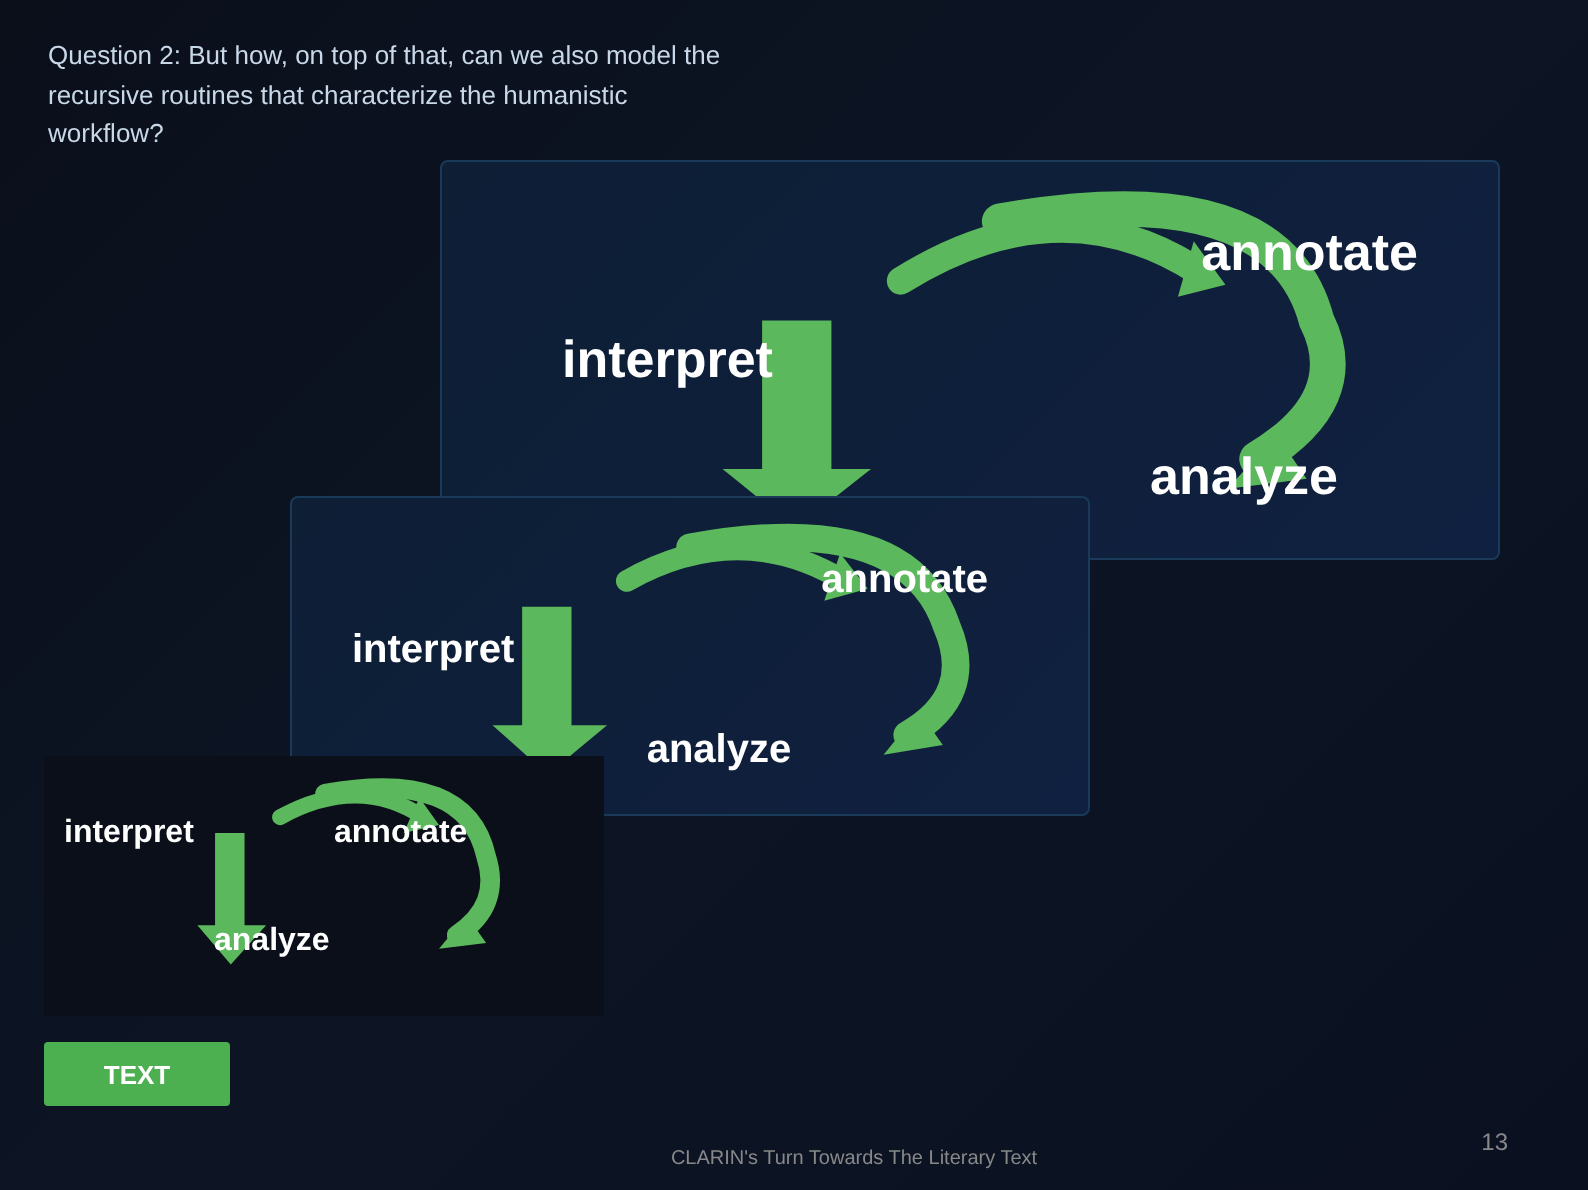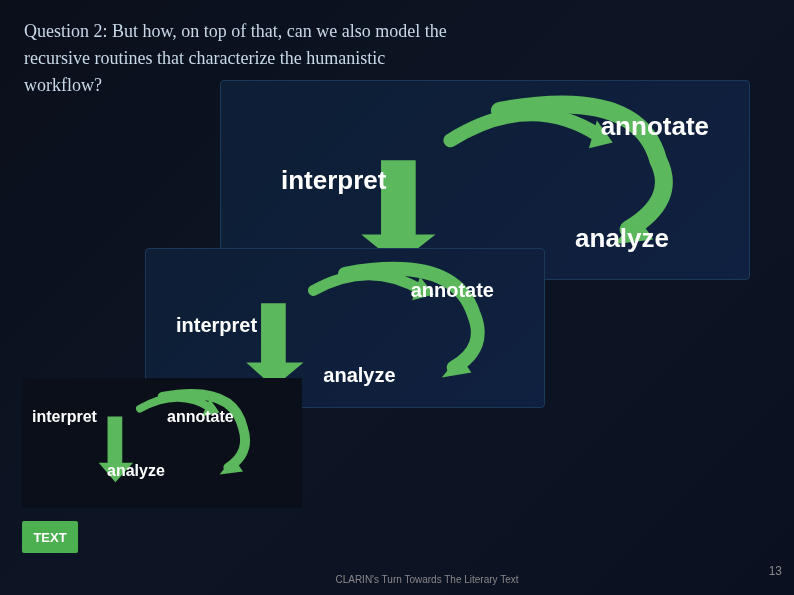--- a/index.html
+++ b/index.html
@@ -15,23 +15,23 @@
     .slide {
       width: 794px;
       height: 595px;
       background: linear-gradient(135deg, #0a0f1a 0%, #0d1525 50%, #0a1020 100%);
       position: relative;
       padding: 18px 24px 10px 24px;
     }
 
     .question-text {
       color: #c8d8e8;
-      font-size: 18px;
+      font-size: 13px;
       line-height: 1.5;
-      font-family: Liberation Serif, serif;
+      font-family: Liberation Sans, sans-serif;
       margin-bottom: 14px;
       white-space: pre;
     }
 
     
     .diagram-outer {
       position: absolute;
       top: 80px;
       left: 220px;
       width: 530px;
@@ -182,21 +182,21 @@
       width: 100%;
       height: 100%;
       pointer-events: none;
     }
 
     
     .text-box {
       position: absolute;
       bottom: 42px;
       left: 22px;
-      width: 56px;
+      width: 93px;
       height: 32px;
       background: #4caf50;
       display: flex;
       align-items: center;
       justify-content: center;
       color: white;
       font-size: 13px;
       font-weight: bold;
       font-family: Arial, sans-serif;
       border-radius: 2px;
@@ -221,21 +221,21 @@
       text-align: center;
       margin-left: 60px;
       margin-top: 18px;
     }
 
     .footer-page {
       color: #888;
       font-size: 12px;
       font-family: Arial, sans-serif;
       position: absolute;
-      right: 12px;
+      right: 40px;
     }
   </style>
 </head>
 <body>
 
 <div class="slide">
 
   <div class="question-text">Question 2: But how, on top of that, can we also model the
 recursive routines that characterize the humanistic
 workflow?</div>

